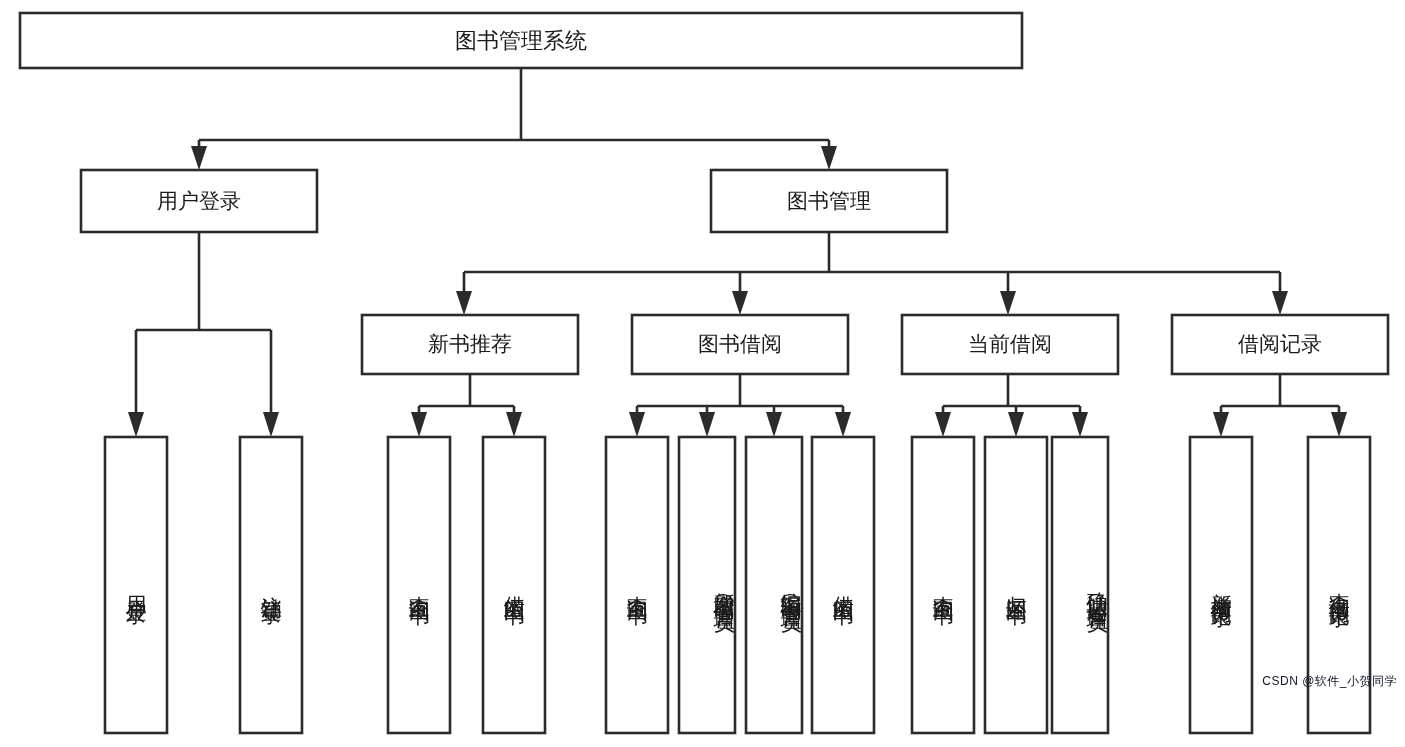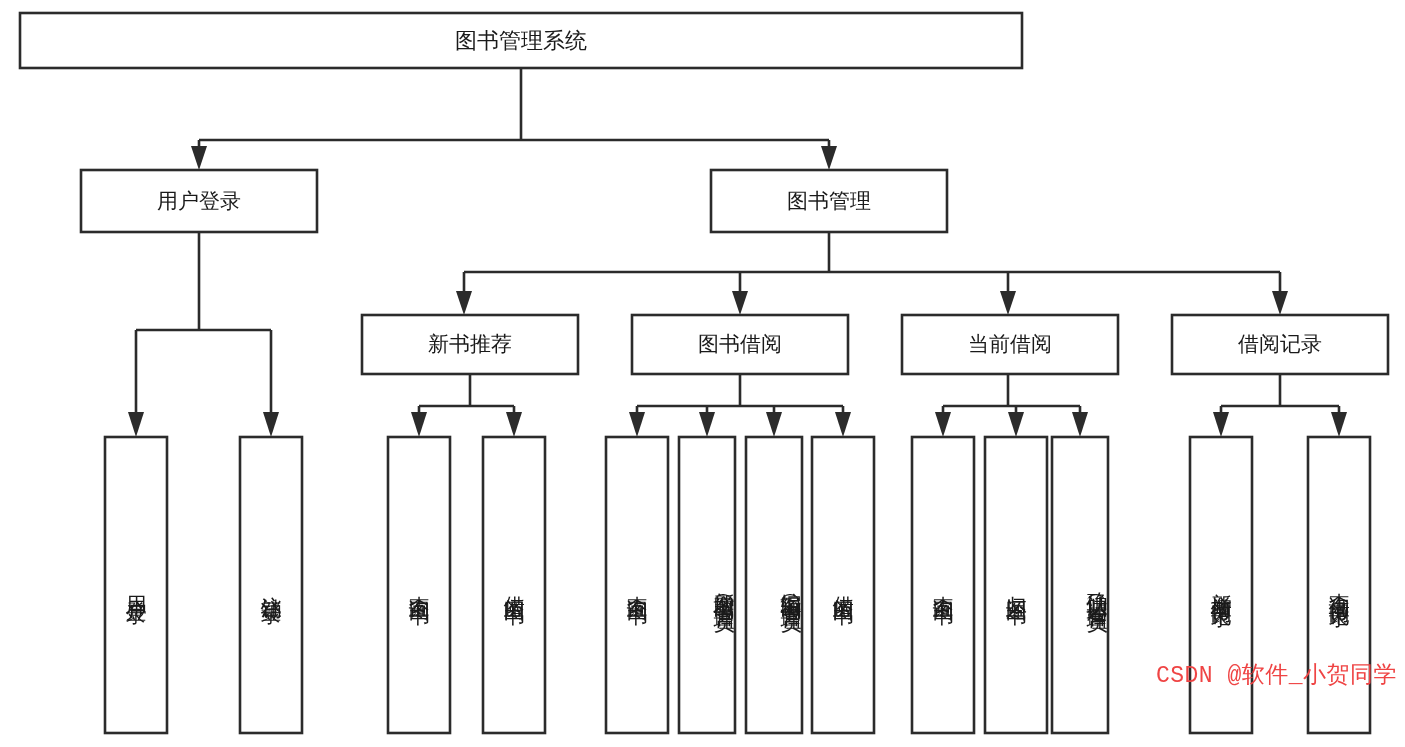--- a/index.html
+++ b/index.html
@@ -64,23 +64,23 @@
     line-height: 1.08;
     letter-spacing: 3px;
     color: #1a1a1a;
     white-space: nowrap;
     pointer-events: none;
   }
   #watermark {
     position: absolute;
     right: 8px;
     bottom: 6px;
-    font-family: Liberation Mono, monospace;
-    font-size: 23px;
-    color: #ef4444;
+    font-family: Liberation Sans, sans-serif;
+    font-size: 12px;
+    color: #0f172a;
     letter-spacing: 0.5px;
     white-space: nowrap;
   }
 </style>
 </head>
 <body>
 
 <div id="diagram-root">
 
   <svg id="flow" viewBox="0 0 1405 747">

